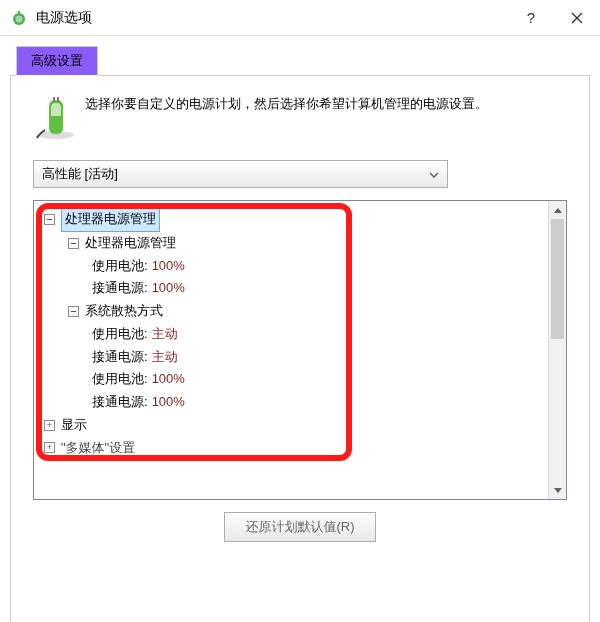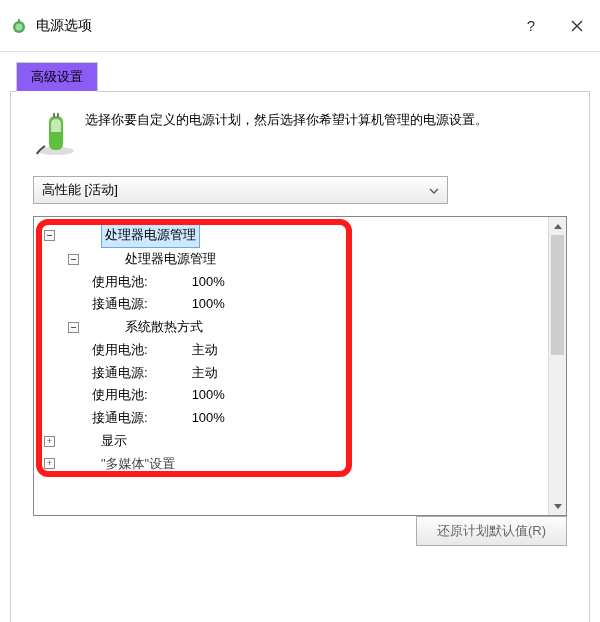--- a/index.html
+++ b/index.html
@@ -1,17 +1,17 @@
 <!DOCTYPE html>
 <html><head>
   <meta charset="utf-8">
   <style>
     * { box-sizing: border-box; margin: 0; padding: 0; font-family: "Microsoft YaHei", "Segoe UI", sans-serif; }
     body { width: 600px; height: 622px; background: #fff; font-size: 13px; color: #000; overflow: hidden; }
-    .titlebar { display: flex; align-items: center; height: 52px; padding: 0 0 0 10px; border-bottom: 1px solid #e0e0e0; }
+    .titlebar { display: flex; align-items: center; height: 36px; padding: 0 0 0 10px; border-bottom: 1px solid #e0e0e0; }
     .titlebar .icon { width: 18px; height: 18px; margin-right: 8px; }
     .titlebar .title { flex: 1; font-size: 14px; }
     .titlebar .btn { width: 46px; height: 36px; display: flex; align-items: center; justify-content: center; font-size: 15px; color: #333; cursor: pointer; }
 
     .tab-strip { padding: 10px 10px 0 16px; }
     .tab { display: inline-block; border: 1px solid #ccc; border-bottom: 1px solid #fff; padding: 5px 14px; font-size: 13px; position: relative; z-index: 2; background: #8b5cf6; }
     .tab-panel { border: 1px solid #ccc; margin: -1px 10px 10px 10px; padding: 18px 22px 18px 22px; position: relative; z-index: 1; height: 560px; }
 
     .desc-row { display: flex; gap: 6px; margin-bottom: 20px; }
     .desc-icon { width: 46px; height: 46px; flex-shrink: 0; }
@@ -22,35 +22,35 @@
 
     .tree-wrap { position: relative; border: 1px solid #828790; height: 300px; background: #fff; display: flex; overflow: hidden; }
     .tree-content { flex: 1; padding: 6px 4px; font-size: 13px; line-height: 1.75; position: relative; overflow: hidden; }
     .tree-scroll { width: 18px; background: #f0f0f0; border-left: 1px solid #dcdcdc; display: flex; flex-direction: column; }
     .scroll-btn { height: 18px; display: flex; align-items: center; justify-content: center; font-size: 10px; color: #555; cursor: pointer; }
     .scroll-track { flex: 1; position: relative; }
     .scroll-thumb { position: absolute; top: 0; left: 2px; right: 2px; height: 120px; background: #cdcdcd; border-radius: 1px; }
 
     .red-box { position: absolute; top: 2px; left: 2px; width: 316px; height: 258px; border: 6px solid #ff1a1a; border-radius: 12px; pointer-events: none; }
 
-    .node { display: flex; align-items: center; white-space: nowrap; gap: 40px; }
+    .node { display: flex; align-items: center; white-space: nowrap; }
     .toggle { width: 11px; height: 11px; border: 1px solid #8a8a8a; display: inline-flex; align-items: center; justify-content: center; font-size: 9px; line-height: 1; margin-right: 6px; background: #fff; color: #555; cursor: pointer; flex-shrink: 0; }
     .toggle.plus::before { content: "+"; }
     .toggle.minus::before { content: ""; }
     .toggle.minus { background: linear-gradient(#fff,#f4f4f4); }
     .toggle.minus-dash::after { content: ""; width: 5px; height: 1px; background: #555; display: block; }
     .lvl0 { padding-left: 6px; }
     .lvl1 { padding-left: 30px; }
     .lvl2 { padding-left: 54px; }
     .node-label.selected { background: #cde8ff; padding: 0 3px; border: 1px solid #6aa8e6; }
     .val-label { color: #000000; }
-    .val-link { color: #000000; margin-left: 4px; }
+    .val-link { color: #7f1d1d; margin-left: 4px; }
     .cut { color: #444; }
 
-    .restore-row { display: flex; justify-content: flex-end; }
+    .restore-row { display: flex; justify-content: center; margin-top: 12px; }
     .restore-btn { border: 1px solid #adadad; background: linear-gradient(#fdfdfd,#e8e8e8); padding: 5px 20px; font-size: 13px; color: #666; }
   </style>
 </head>
 <body>
 
 <div class="titlebar">
   <span class="icon">
     <svg viewBox="0 0 18 18">
         <circle cx="9" cy="10" r="6" fill="#4caf50"></circle>
         <rect x="8" y="2" width="2" height="6" fill="#4caf50"></rect>

